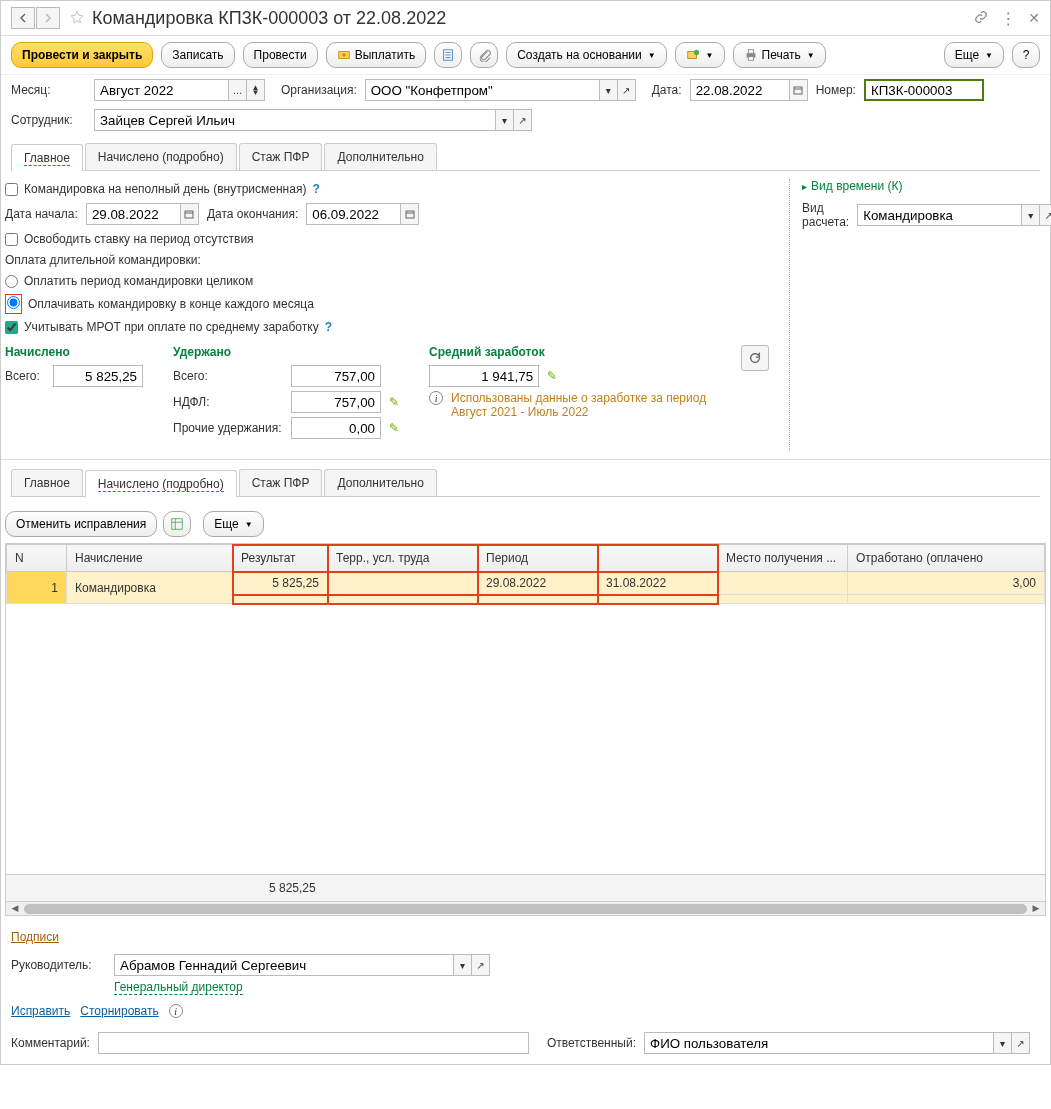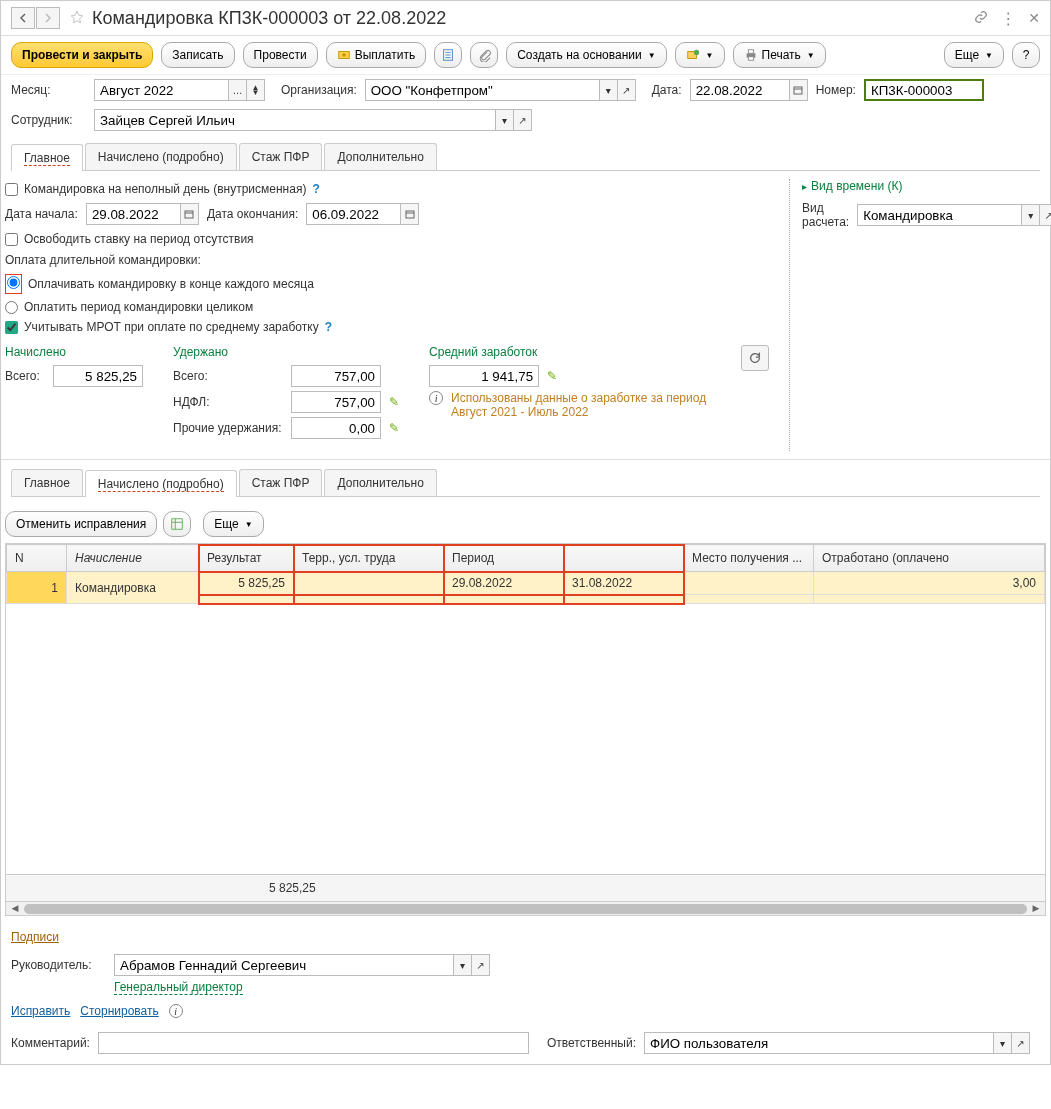--- a/index.html
+++ b/index.html
@@ -48,21 +48,21 @@
 .checkbox-row input, .radio-row input { margin: 0; }
 .green-check { accent-color: #2a8; }
 .help-icon { color: #2080c0; cursor: pointer; font-weight: bold; }
 .red-box { border: 1px solid #e04020; padding: 1px; }
 
 .fold-header { color: #0a8040; cursor: pointer; display: flex; align-items: center; gap: 4px; }
 .fold-header::before { content: "▸"; font-size: 10px; }
 
 .totals-row { display: flex; gap: 30px; padding: 8px 0; }
 .totals-group { }
-.totals-group .hdr { color: #0a8040; margin-bottom: 6px; }
+.totals-group .hdr { color: #0a8040; margin-bottom: 6px; font-weight: bold; }
 .totals-line { display: flex; align-items: center; gap: 8px; margin-bottom: 4px; }
 .totals-line .lbl { width: 110px; }
 .totals-line .val { border: 1px solid #bbb; background: #fff; padding: 3px 5px; text-align: right; width: 90px; height: 22px; }
 .pencil { color: #6a0; cursor: pointer; }
 .info-icon { border: 1px solid #888; border-radius: 50%; width: 14px; height: 14px; display: inline-flex; align-items: center; justify-content: center; font-size: 10px; font-style: italic; font-family: serif; }
 .info-text { color: #c08020; font-size: 12px; }
 .refresh-btn { border: 1px solid #bbb; background: #f5f5f5; width: 28px; height: 26px; display: flex; align-items: center; justify-content: center; cursor: pointer; border-radius: 3px; }
 
 
 .torn { height: 10px; background: #fff; position: relative; overflow: hidden; border-top: 1px solid #ddd; }
@@ -250,26 +250,26 @@
                 </svg>
               </div>
           </div>
         </div>
         <div class="checkbox-row">
           <input type="checkbox" style="">
           <span>Освободить ставку на период отсутствия</span>
         </div>
         <div style="padding:4px 0;">Оплата длительной командировки:</div>
         <div class="radio-row">
+          <input type="radio" name="trip" style="">
+          <span>Оплатить период командировки целиком</span>
+        </div>
+        <div class="radio-row">
           <span class="red-box"><input type="radio" name="trip" checked="" style=""></span>
           <span>Оплачивать командировку в конце каждого месяца</span>
-        </div>
-        <div class="radio-row">
-          <input type="radio" name="trip" style="">
-          <span>Оплатить период командировки целиком</span>
         </div>
         <div class="checkbox-row">
           <input type="checkbox" checked="" class="green-check" style="">
           <span>Учитывать МРОТ при оплате по среднему заработку</span>
           <span class="help-icon">?</span>
         </div>
 
         <div class="totals-row">
           <div class="totals-group">
             <div class="hdr">Начислено</div>
@@ -354,21 +354,21 @@
         <span>Еще</span>
           <span class="caret">▼</span>
       </button>
     </div>
 
     <div class="table-wrap">
       <table class="table">
         <thead>
           <tr>
             <th style="width:60px;">N</th>
-            <th style="width:132px;font-style:italic;">Начисление</th>
+            <th style="width:166px;">Начисление</th>
             <th style="width:95px;" class="red-cols">Результат</th>
             <th style="width:150px;" class="red-cols">Терр., усл. труда</th>
             <th style="width:120px;" class="red-cols">Период</th>
             <th style="width:120px;" class="red-cols"></th>
             <th style="width:130px;">Место получения ...</th>
             <th>Отработано (оплаченo</th>
           </tr>
         </thead>
         <tbody>
           <tr class="sel">

